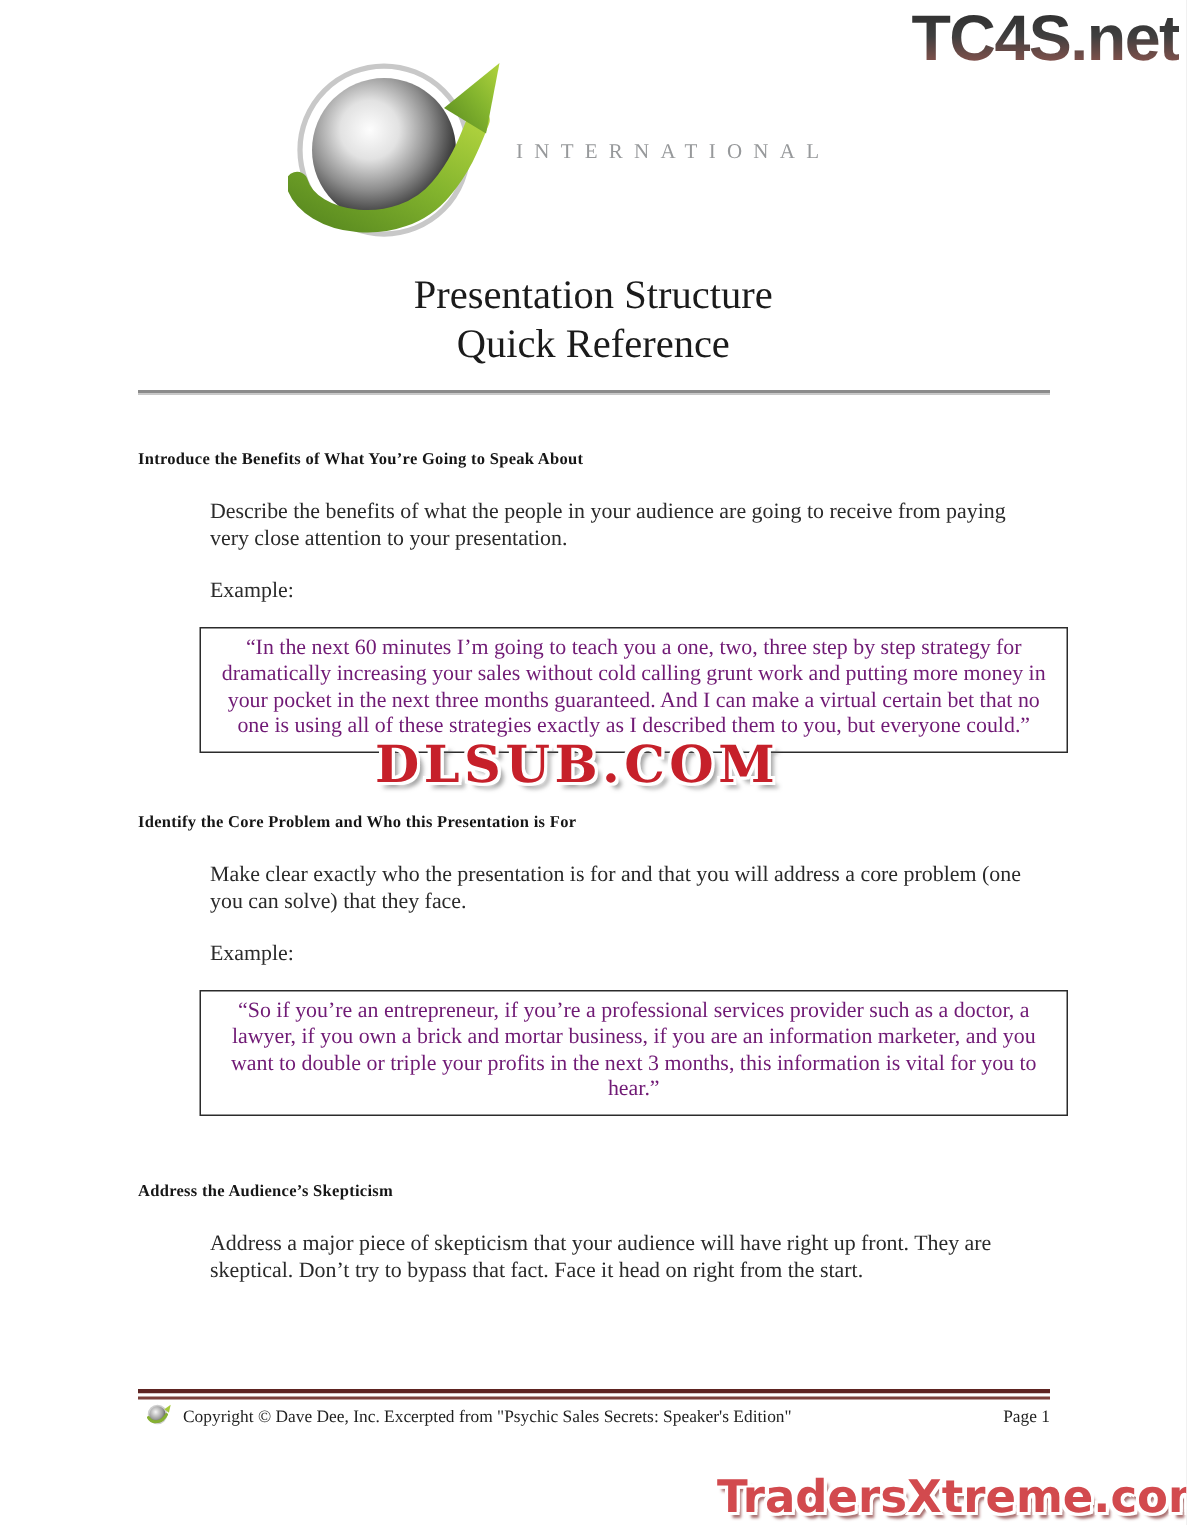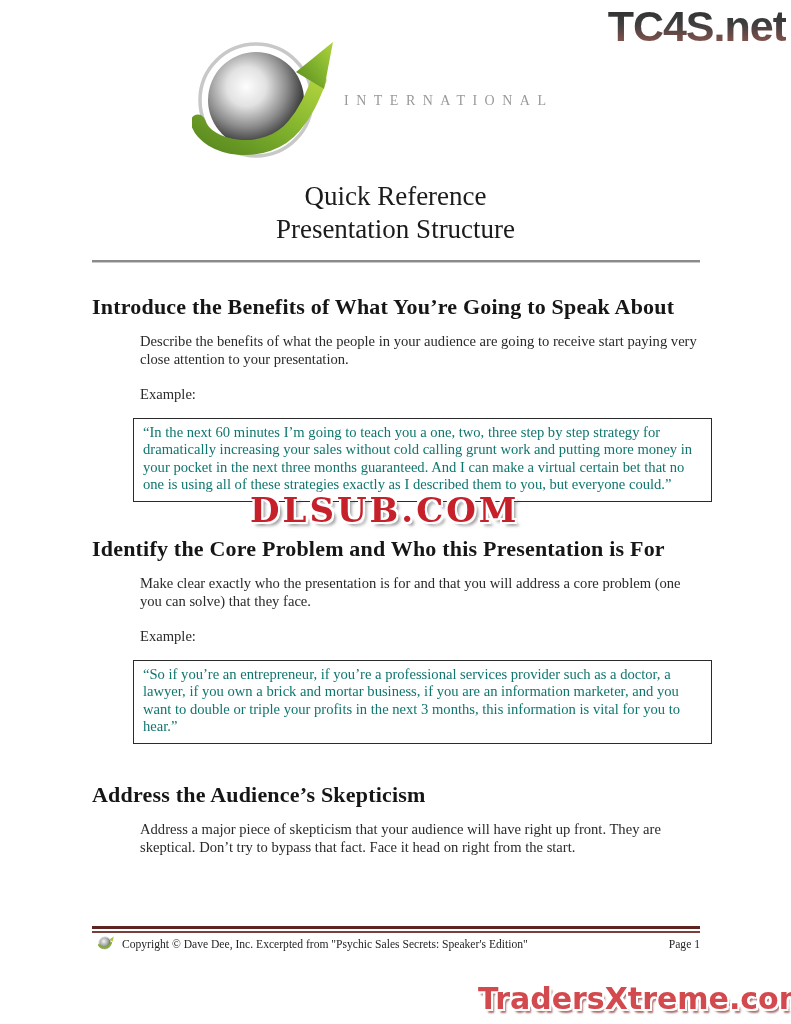--- a/index.html
+++ b/index.html
@@ -58,34 +58,34 @@
     text-align:center; font-size:27px; line-height:33px; color:#1b1b1b;
   }
   .title-rule {
     position:absolute; top:260px; left:92px; width:608px; height:3px;
     background:#8b8b8b; border-bottom:1px solid #c9c9c9;
   }
 
   
   .content { position:absolute; top:296px; left:92px; width:622px; }
   .sec-heading {
-    font-weight:bold; font-size:22px; line-height:21px; color:#161616;
+    font-weight:bold; font-size:11px; line-height:21px; color:#161616;
     letter-spacing:.2px;
   }
   .sec-body {
     margin:16px 0 0 48px; width:560px;
     font-size:14.6px; line-height:17.8px; color:#2a2a2a;
   }
   .example-label {
     margin:17px 0 0 48px; font-size:14.6px; color:#2a2a2a;
   }
   .example-box {
     margin:15px 0 0 41px; width:579px;
     border:1px solid #2b2b2b; padding:5px 9px 7px 9px;
-    font-size:14.6px; line-height:17.6px; color:#0f766e;
+    font-size:14.6px; line-height:17.6px; color:#701a75;text-align:center;
   }
   .gap-after-box1 { height:36px; }
   .gap-after-box2 { height:40px; }
 
   
   .footer { position:absolute; top:926px; left:92px; width:608px; }
   .footer-rule-a { height:3px; background:#5e2422; }
   .footer-rule-gap { height:2px; background:#fff; }
   .footer-rule-b { height:2px; background:#7b403b; }
   .footer-line {
@@ -124,30 +124,30 @@
         <path d="M6 84 C 14 112, 74 122, 102 88 C 114 74, 120 60, 127 42" fill="none" stroke="url(#grn)" stroke-width="15" stroke-linecap="round"></path>
         <polygon points="104,34 141,4 132,51" fill="url(#grn)"></polygon>
       </svg>
     </span>
     <div class="logo-text">
       <div class="logo-sub">INTERNATIONAL</div>
     </div>
   </div>
 
   <div class="doc-title">
+    <div>Presentation Structure</div>
     <div>Quick Reference</div>
-    <div>Presentation Structure</div>
   </div>
   <div class="title-rule"></div>
 
   <div class="content">
 
     <div>
       <div class="sec-heading">Introduce the Benefits of What You’re Going to Speak About</div>
-      <p class="sec-body">Describe the benefits of what the people in your audience are going to receive start paying very close attention to your presentation.</p>
+      <p class="sec-body">Describe the benefits of what the people in your audience are going to receive from paying very close attention to your presentation.</p>
       <p class="example-label">Example:</p>
       <div class="example-box">“In the next 60 minutes I’m going to teach you a one, two, three step by step strategy for dramatically increasing your sales without cold calling grunt work and putting more money in your pocket in the next three months guaranteed.  And I can make a virtual certain bet that no one is using all of these strategies exactly as I described them to you, but everyone could.”</div>
     </div>
 
     <div class="gap-after-box1"></div>
 
     <div>
       <div class="sec-heading">Identify the Core Problem and Who this Presentation is For</div>
       <p class="sec-body">Make clear exactly who the presentation is for and that you will address a core problem (one you can solve) that they face.</p>
       <p class="example-label">Example:</p>

